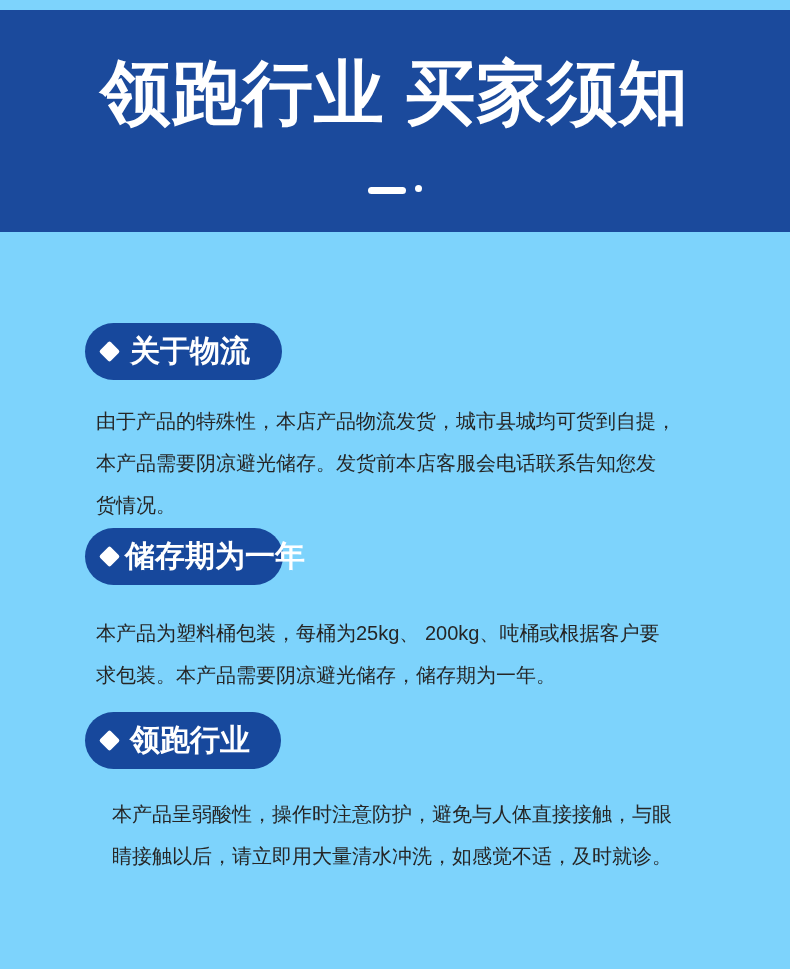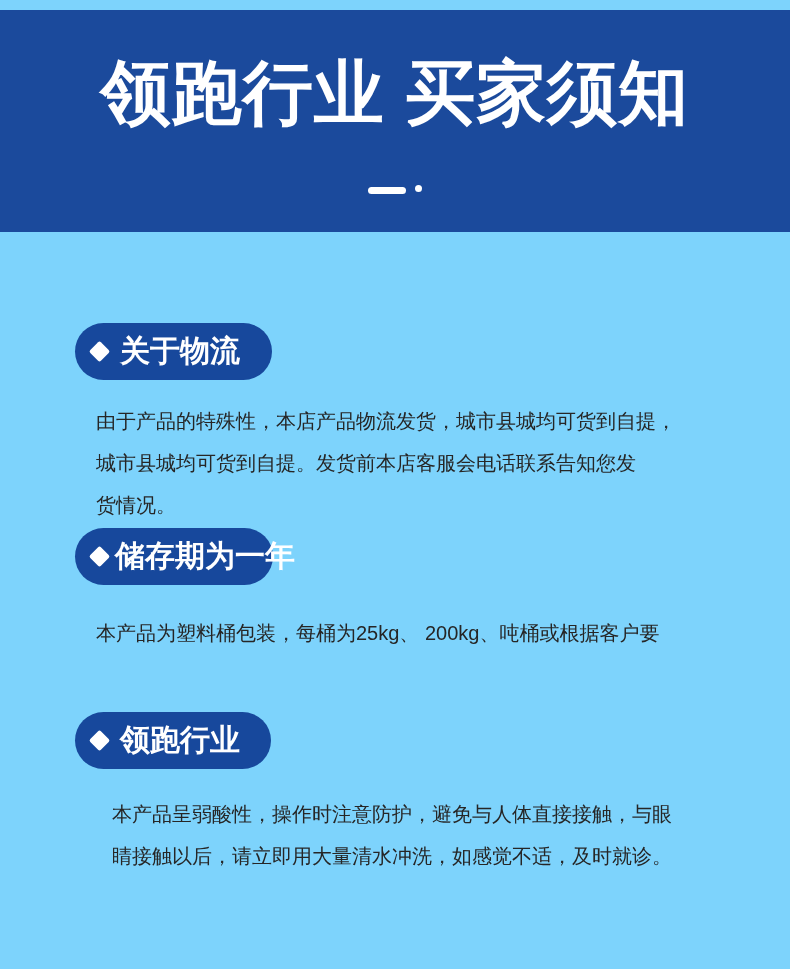--- a/index.html
+++ b/index.html
@@ -26,21 +26,21 @@
     white-space:nowrap;
   }
   .banner-divider{
     position:absolute;top:177px;left:0;width:100%;
     display:flex;justify-content:center;align-items:center;gap:9px;
   }
   .divider-bar{width:38px;height:7px;background:#ffffff;border-radius:3.5px;}
   .divider-dot{width:7px;height:7px;background:#ffffff;border-radius:50%;transform:translateY(-2px);}
   
   .pill{
-    position:absolute;left:75px;
+    position:absolute;left:85px;
     height:57px;border-radius:29px;
     background:#17489c;
     color:#ffffff;
     display:flex;align-items:center;
     box-sizing:border-box;
     padding-left:17px;
     font-size:30px;font-weight:bold;
     white-space:nowrap;
   }
   .pill .diamond{
@@ -77,30 +77,31 @@
       <span class="divider-dot"></span>
     </div>
   </div>
 
   <div class="pill pill-1">
     <span class="diamond"></span>
     <span>关于物流</span>
   </div>
   <div class="para para-1">
     <div class="line">由于产品的特殊性，本店产品物流发货，城市县城均可货到自提，</div>
-    <div class="line">城市县城均可货到自提。发货前本店客服会电话联系告知您发</div>
+    <div class="line">本产品需要阴凉避光储存。发货前本店客服会电话联系告知您发</div>
     <div class="line">货情况。</div>
   </div>
 
   <div class="pill pill-2">
     <span class="diamond"></span>
     <span>储存期为一年</span>
   </div>
   <div class="para para-2">
     <div class="line">本产品为塑料桶包装，每桶为25kg、 200kg、吨桶或根据客户要</div>
+    <div class="line">求包装。本产品需要阴凉避光储存，储存期为一年。</div>
   </div>
 
   <div class="pill pill-3">
     <span class="diamond"></span>
     <span>领跑行业</span>
   </div>
   <div class="para para-3">
     <div class="line">本产品呈弱酸性，操作时注意防护，避免与人体直接接触，与眼</div>
     <div class="line">睛接触以后，请立即用大量清水冲洗，如感觉不适，及时就诊。</div>
   </div>

